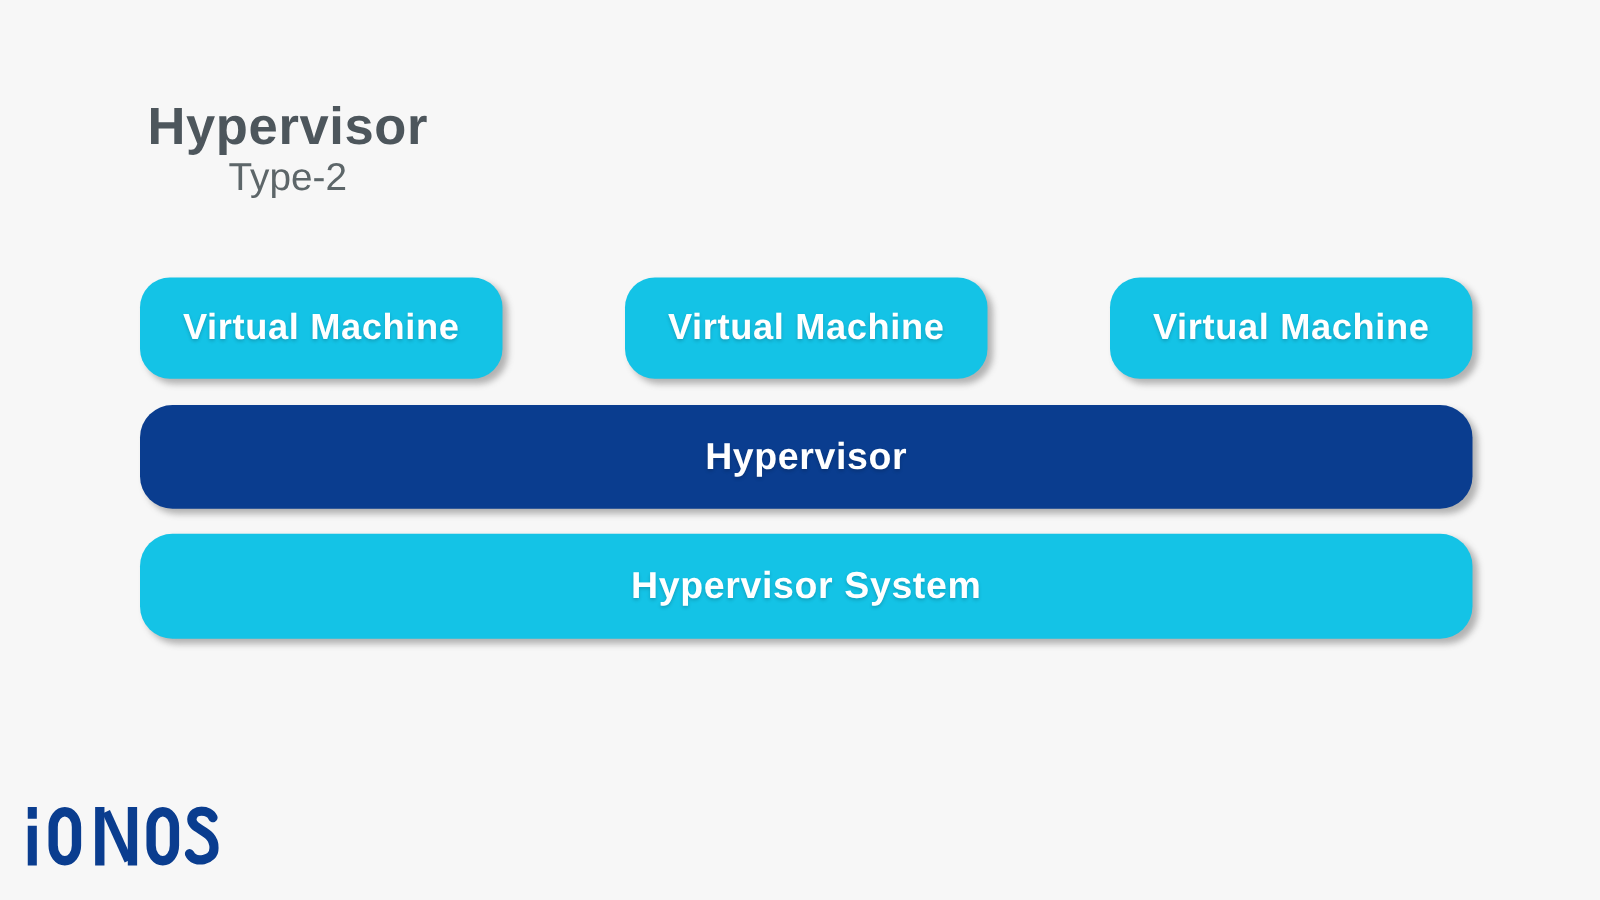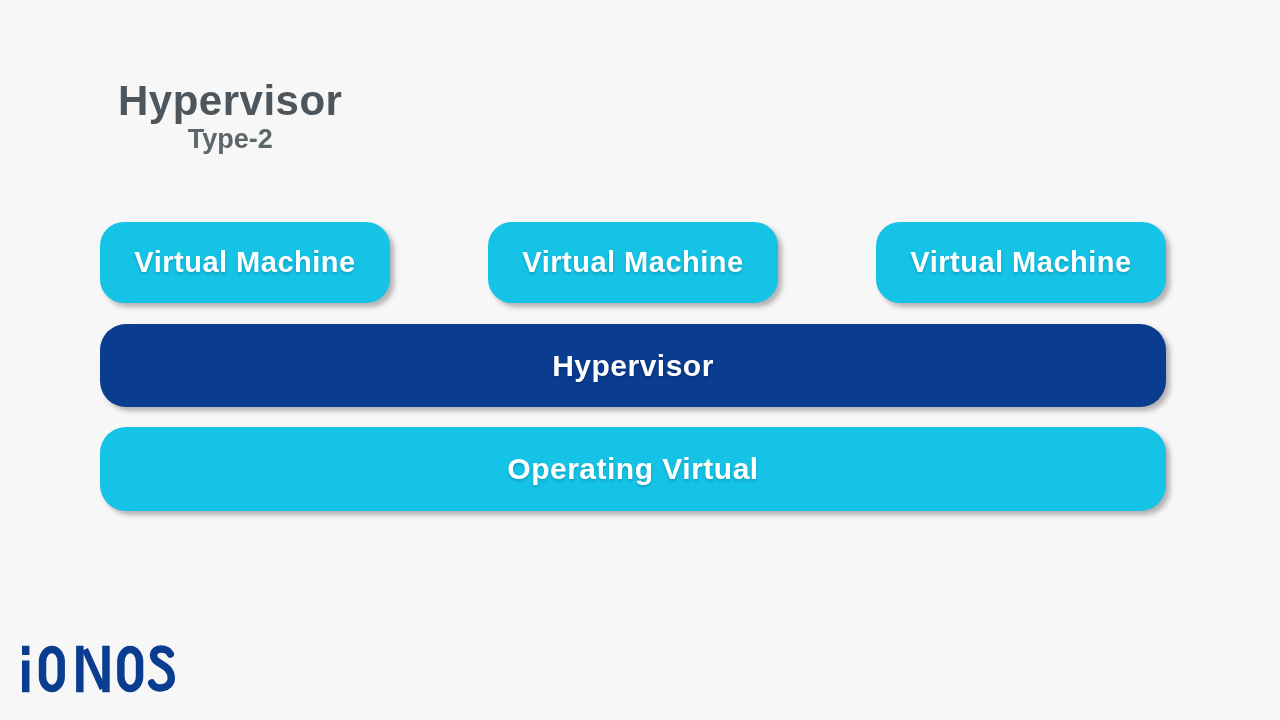--- a/index.html
+++ b/index.html
@@ -32,28 +32,28 @@
   .page-title{
     margin:0;
     font-size:42px;
     font-weight:700;
     letter-spacing:0.5px;
     color:var(--title-text);
     line-height:1.1;
   }
   .page-subtitle{
     margin:1px 0 0 0;
-    font-size:27px;
-    font-weight:700;
+    font-size:31px;
+    font-weight:400;
     color:var(--subtitle-text);
     line-height:1.1;
   }
   .stack{
     position:absolute;
-    left:100px;
+    left:112px;
     top:222px;
     width:1066px;
   }
   .vm-row{
     display:flex;
     justify-content:space-between;
     margin-bottom:21px;
   }
   .box{
     display:flex;
@@ -116,21 +116,21 @@
       <div class="box cyan vm-box">
         <span>Virtual Machine</span>
       </div>
     </div>
 
     <div class="box blue layer layer-hypervisor">
       <span>Hypervisor</span>
     </div>
 
     <div class="box cyan layer layer-os">
-      <span>Operating Virtual</span>
+      <span>Hypervisor System</span>
     </div>
 
 
   </div>
 
   <div class="logo" role="img" aria-label="IONOS">
     <svg viewBox="0 0 164 50" xmlns="http://www.w3.org/2000/svg">
 
       <path class="stroke" d="M4,0 L4,10 M4,16 L4,50" stroke-width="8"></path>
 

